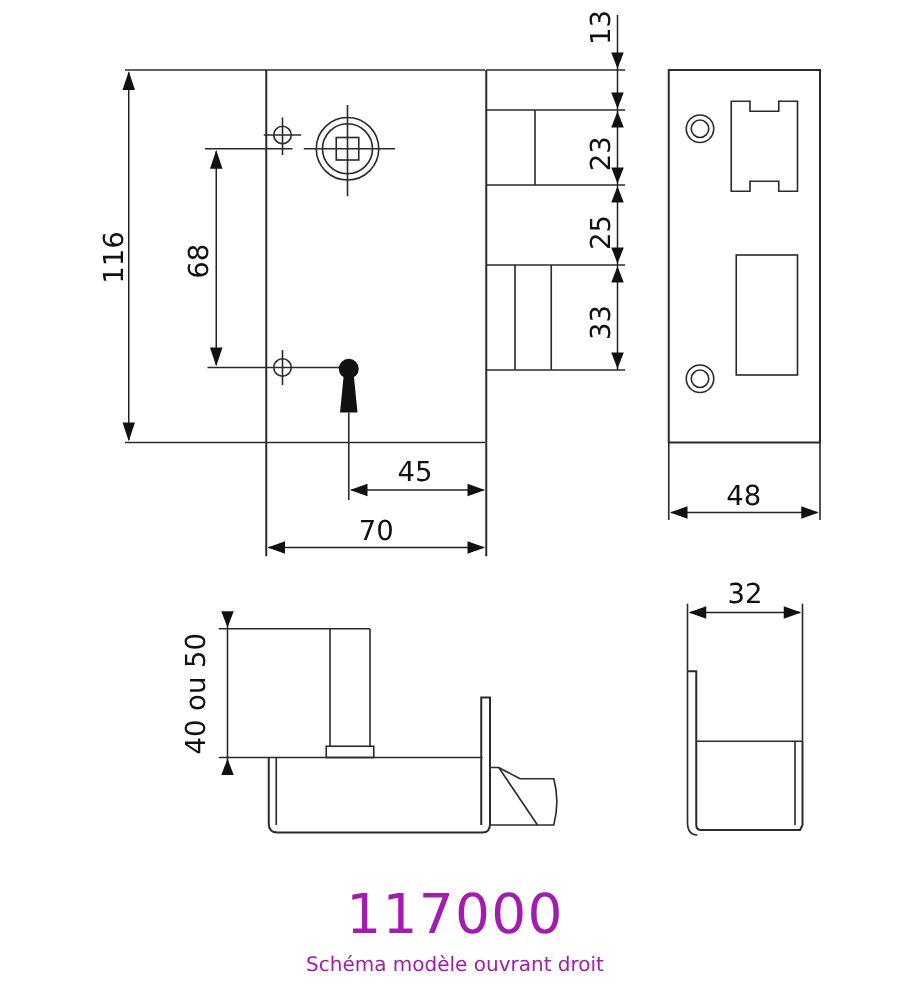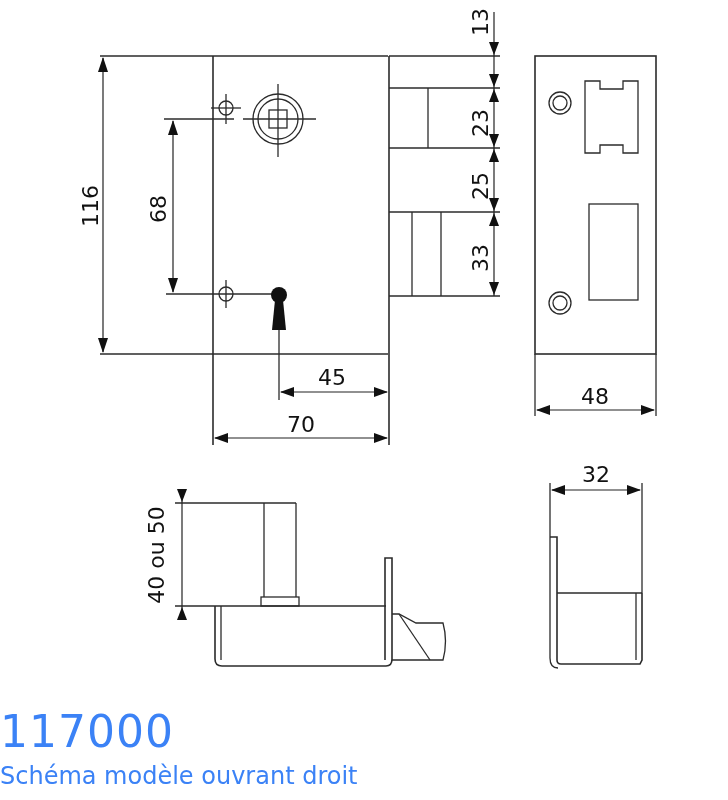--- a/index.html
+++ b/index.html
@@ -3,23 +3,23 @@
 <meta charset="utf-8">
 <style>
   html, body { margin: 0; padding: 0; background: #ffffff; }
   body { width: 728px; height: 800px; overflow: hidden; position: relative; font-family: "DejaVu Sans", sans-serif; }
   #drawing { position: absolute; left: 0; top: 0; width: 728px; height: 800px; }
   .ln { stroke: #2b2b2b; stroke-width: 1.6; fill: none; }
   .thin { stroke: #2b2b2b; stroke-width: 1.3; fill: none; }
   .dim { stroke: #222; stroke-width: 1.2; fill: none; }
   .arr { fill: #111; stroke: none; }
   .dimtxt { font-family: "DejaVu Sans", sans-serif; font-size: 22px; fill: #111; }
-  .title { position: absolute; left: 0; width: 728px; color: #3b82f6; }
+  .title { position: absolute; left: 0; width: 728px; text-align: center; color: #a21caf; }
   .model { top: 706px; font-size: 44px; font-family: "DejaVu Sans", sans-serif; letter-spacing: 1px; }
-  .caption { top: 762px; font-size: 24px; font-family: "DejaVu Sans", sans-serif; }
+  .caption { top: 762px; font-size: 16px; font-family: "DejaVu Sans", sans-serif; }
 </style>
 </head>
 <body>
 
 <svg id="drawing" viewBox="0 0 728 800" xmlns="http://www.w3.org/2000/svg">
 
   <g>
 
     <line class="thin" x1="100" y1="56" x2="388" y2="56"></line>
     <line class="thin" x1="100" y1="354" x2="388" y2="354"></line>

